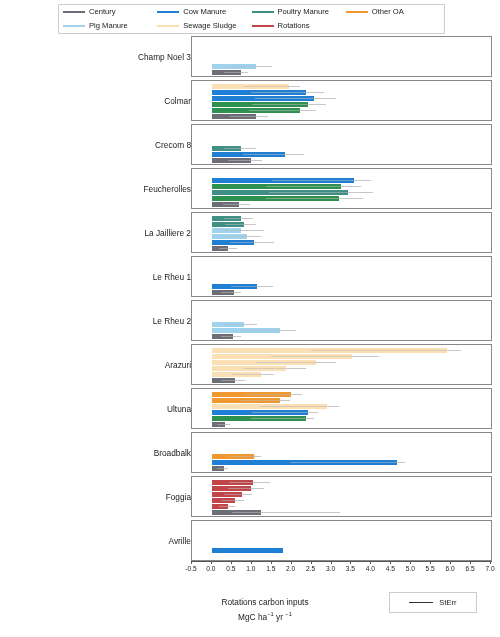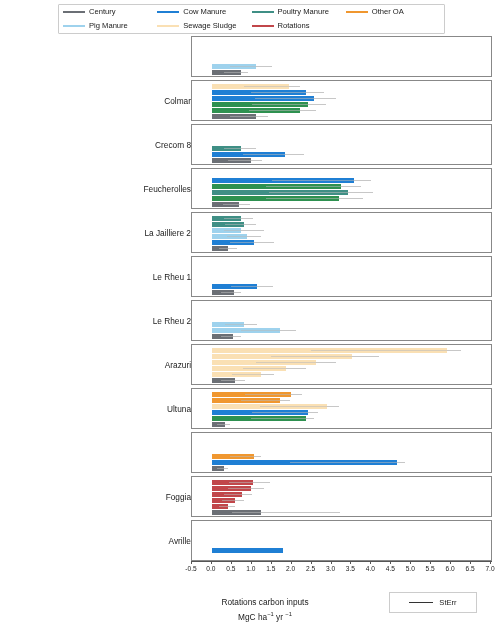--- a/index.html
+++ b/index.html
@@ -78,20 +78,21 @@
         <span class="leg-label">Sewage Sludge</span>
       </div>
       <div class="leg-item">
         <span class="leg-swatch" style="background: rgb(193, 70, 74);"></span>
         <span class="leg-label">Rotations</span>
       </div>
     </div>
 
   <div class="panels">
       <div class="panel-row">
+        <div class="panel-label">Champ Noel 3</div>
         <div class="panel-box">
           <div class="plotarea">
             <div class="bar-slot" style="bottom: 7px;">
               <div class="err" style="left: 19.9333px; width: 59.8px;"></div>
               <div class="bar" title="pig: 1.1" style="left: 19.9333px; width: 43.8533px; background: rgb(158, 210, 237);"></div>
               <div class="err-inner" style="left: 38.3517px; width: 41.3816px;"></div>
             </div>
             <div class="bar-slot" style="bottom: 1px;">
               <div class="err" style="left: 19.9333px; width: 35.88px;"></div>
               <div class="bar" title="century: 0.72" style="left: 19.9333px; width: 28.704px; background: rgb(107, 111, 117);"></div>
@@ -335,20 +336,21 @@
             </div>
             <div class="bar-slot" style="bottom: 1px;">
               <div class="err" style="left: 19.9333px; width: 17.94px;"></div>
               <div class="bar" title="century: 0.32" style="left: 19.9333px; width: 12.7573px; background: rgb(107, 111, 117);"></div>
               <div class="err-inner" style="left: 25.2914px; width: 12.5819px;"></div>
             </div>
           </div>
         </div>
       </div>
       <div class="panel-row">
+        <div class="panel-label">Broadbalk</div>
         <div class="panel-box">
           <div class="plotarea">
             <div class="bar-slot" style="bottom: 13px;">
               <div class="err" style="left: 19.9333px; width: 48.6373px;"></div>
               <div class="bar" title="other: 1.05" style="left: 19.9333px; width: 41.86px; background: rgb(240, 151, 47);"></div>
               <div class="err-inner" style="left: 37.5145px; width: 31.0561px;"></div>
             </div>
             <div class="bar-slot" style="bottom: 7px;">
               <div class="err" style="left: 19.9333px; width: 193.353px;"></div>
               <div class="bar" title="cow: 4.65" style="left: 19.9333px; width: 185.38px; background: rgb(31, 127, 212);"></div>

